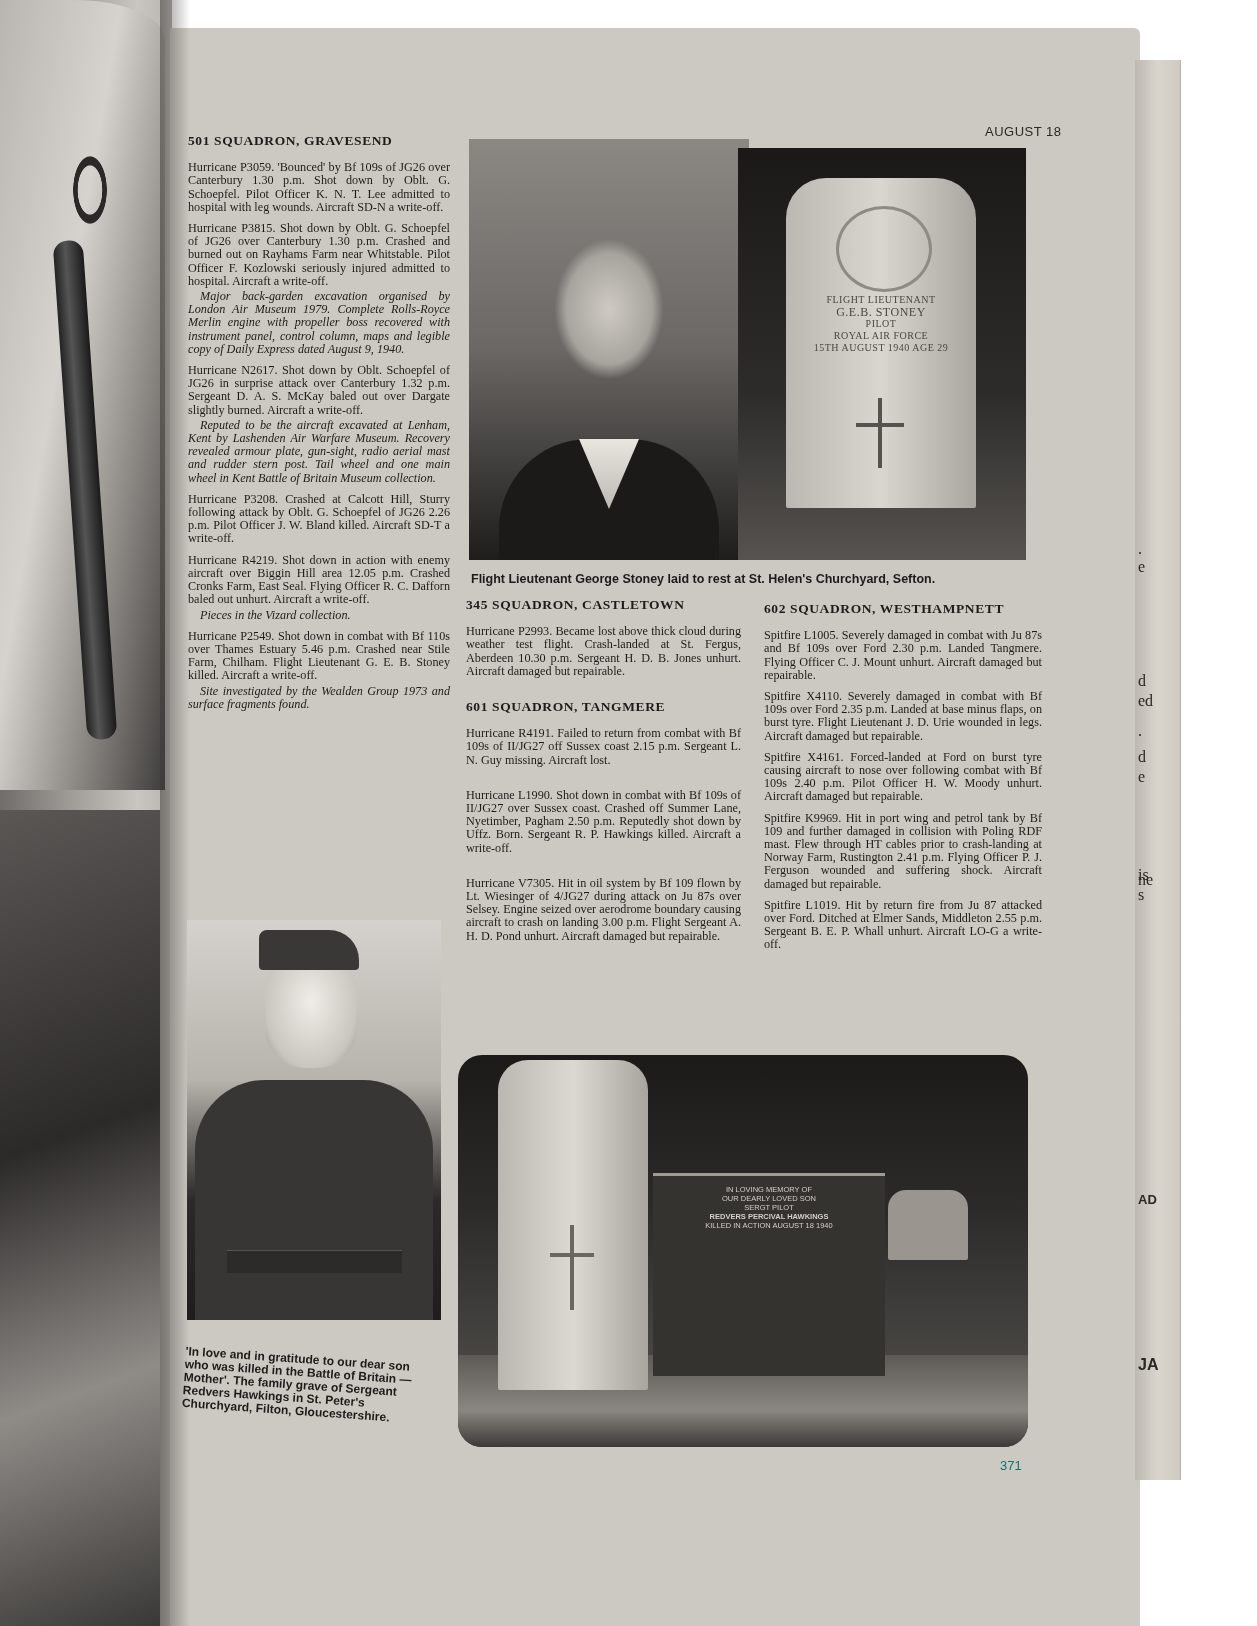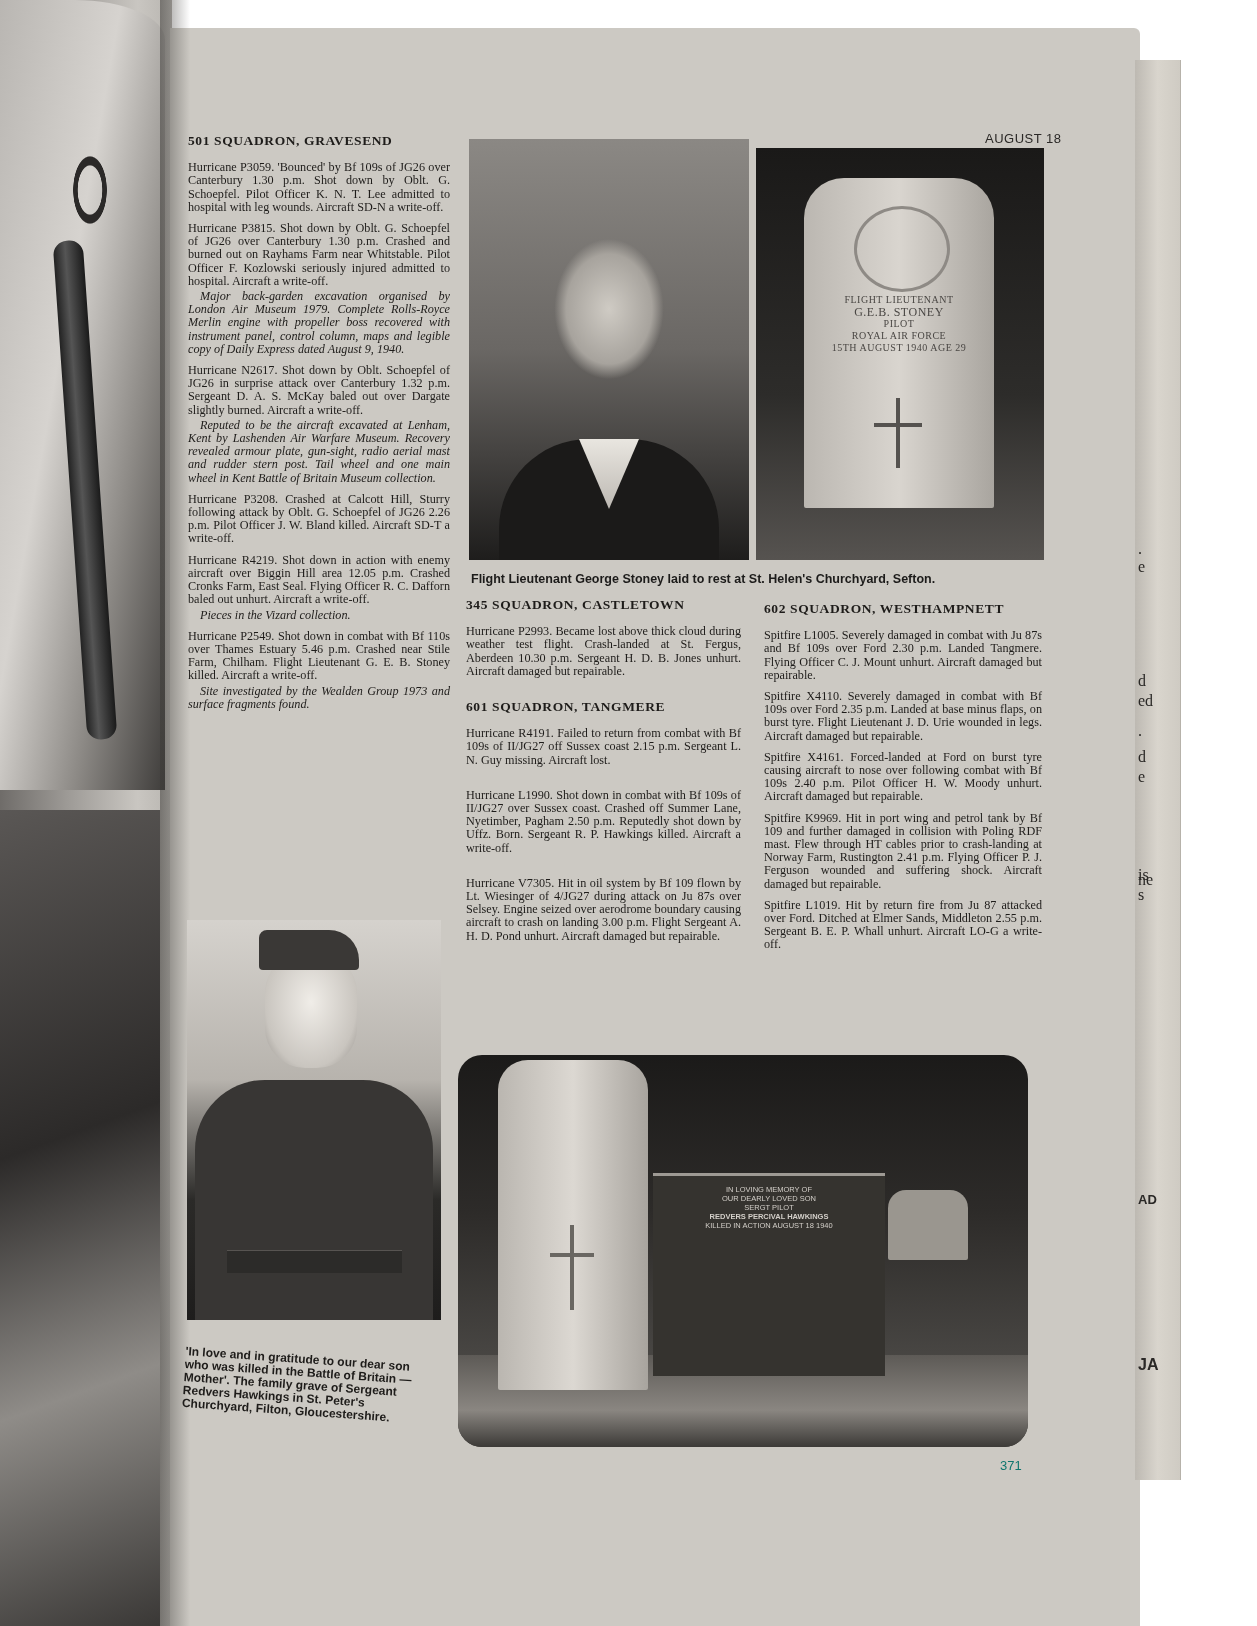--- a/index.html
+++ b/index.html
@@ -43,21 +43,21 @@
       position: absolute; left: 1135px; top: 60px; width: 45px; height: 1420px;
       background: linear-gradient(90deg, #bdb9b2 0%, #d9d5cd 50%, #cfcbc3 100%);
       border-right: 1px solid #b6b2aa;
     }
     .page-edge .peek {
       position: absolute; left: 3px; font-family: "Liberation Serif", serif; font-size: 16px; color: #2a2826;
     }
     .page-edge .peek.sans { font-family: "Liberation Sans", sans-serif; font-size: 13px; font-weight: bold; }
 
     .running-head {
-      position: absolute; left: 985px; top: 131px;
+      position: absolute; left: 985px; top: 124px;
       font-family: "Liberation Sans", sans-serif; font-size: 13px; letter-spacing: 0.5px; color: #2b2927;
     }
     .page-number {
       position: absolute; left: 1000px; top: 1458px;
       font-family: "Liberation Sans", sans-serif; font-size: 13px; color: #0f766e; text-align: center;
     }
 
     .col { position: absolute; font-size: 12.2px; line-height: 13.2px; text-align: justify; }
     .col .heading {
       font-weight: bold; font-size: 13.5px; letter-spacing: 0.6px; margin: 0 0 14px 0; text-align: left;
@@ -79,21 +79,21 @@
     }
     .photo-portrait .suit {
       position: absolute; left: 30px; top: 300px; width: 220px; height: 140px;
       background: #1b1a19; border-radius: 90px 90px 0 0;
     }
     .photo-portrait .collar {
       position: absolute; left: 110px; top: 300px; width: 60px; height: 70px;
       background: linear-gradient(180deg, #e9e6e0, #bdb9b3); clip-path: polygon(0 0, 100% 0, 50% 100%);
     }
     .photo-grave1 {
-      left: 756px; top: 148px; width: 288px; height: 412px;
+      left: 738px; top: 148px; width: 288px; height: 412px;
       background: linear-gradient(180deg, #1a1918 0%, #2d2c2a 60%, #565350 100%);
     }
     .photo-grave1 .stone {
       position: absolute; left: 48px; top: 30px; width: 190px; height: 330px;
       background: linear-gradient(90deg, #bbb7b1, #d9d5cf 50%, #a9a59f);
       border-radius: 40px 40px 2px 2px;
     }
     .photo-grave1 .inscription {
       position: absolute; left: 48px; top: 146px; width: 190px; text-align: center;
       font-family: "Liberation Serif", serif; font-size: 10px; line-height: 12px; color: #4a4744; letter-spacing: 0.5px;

